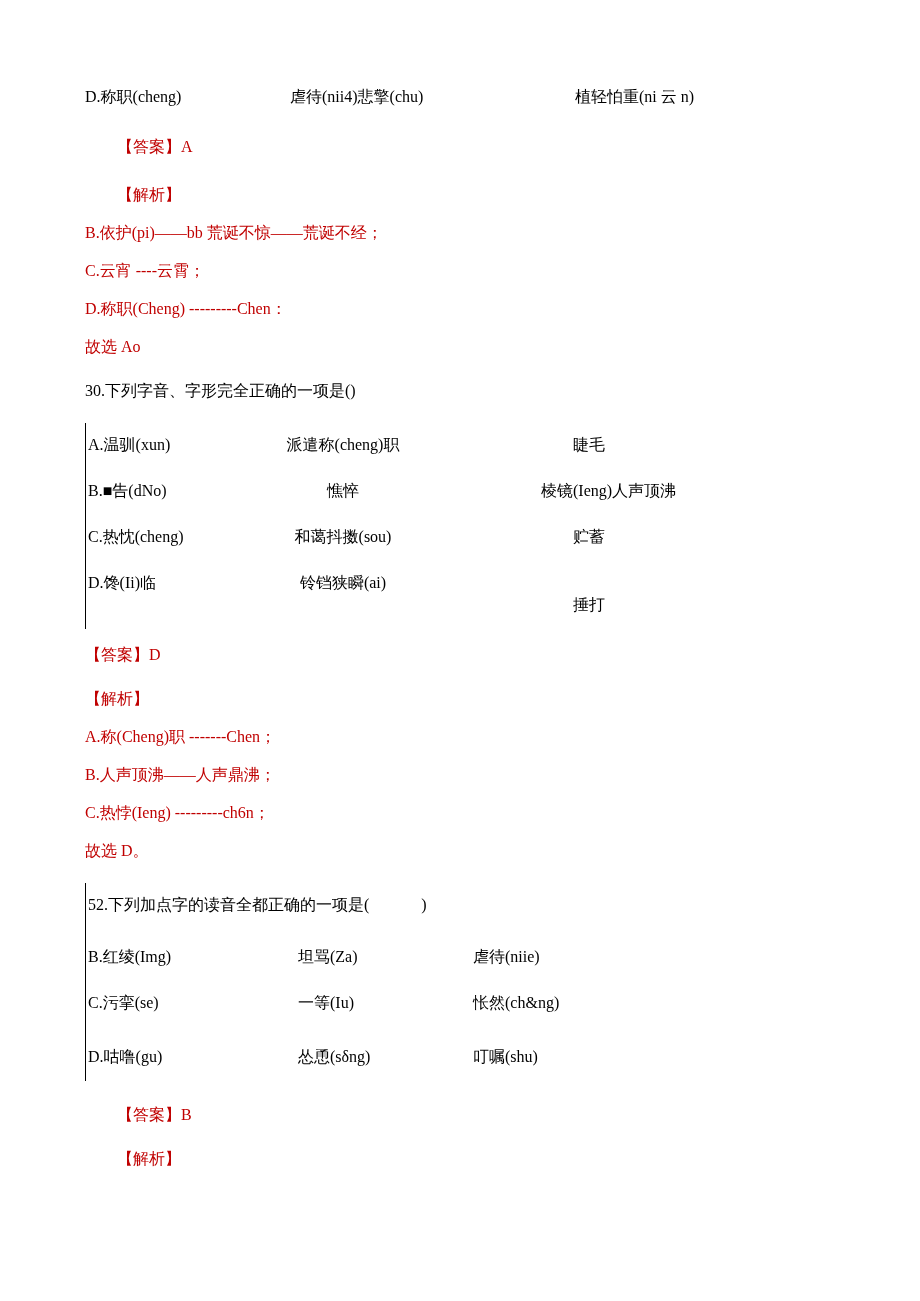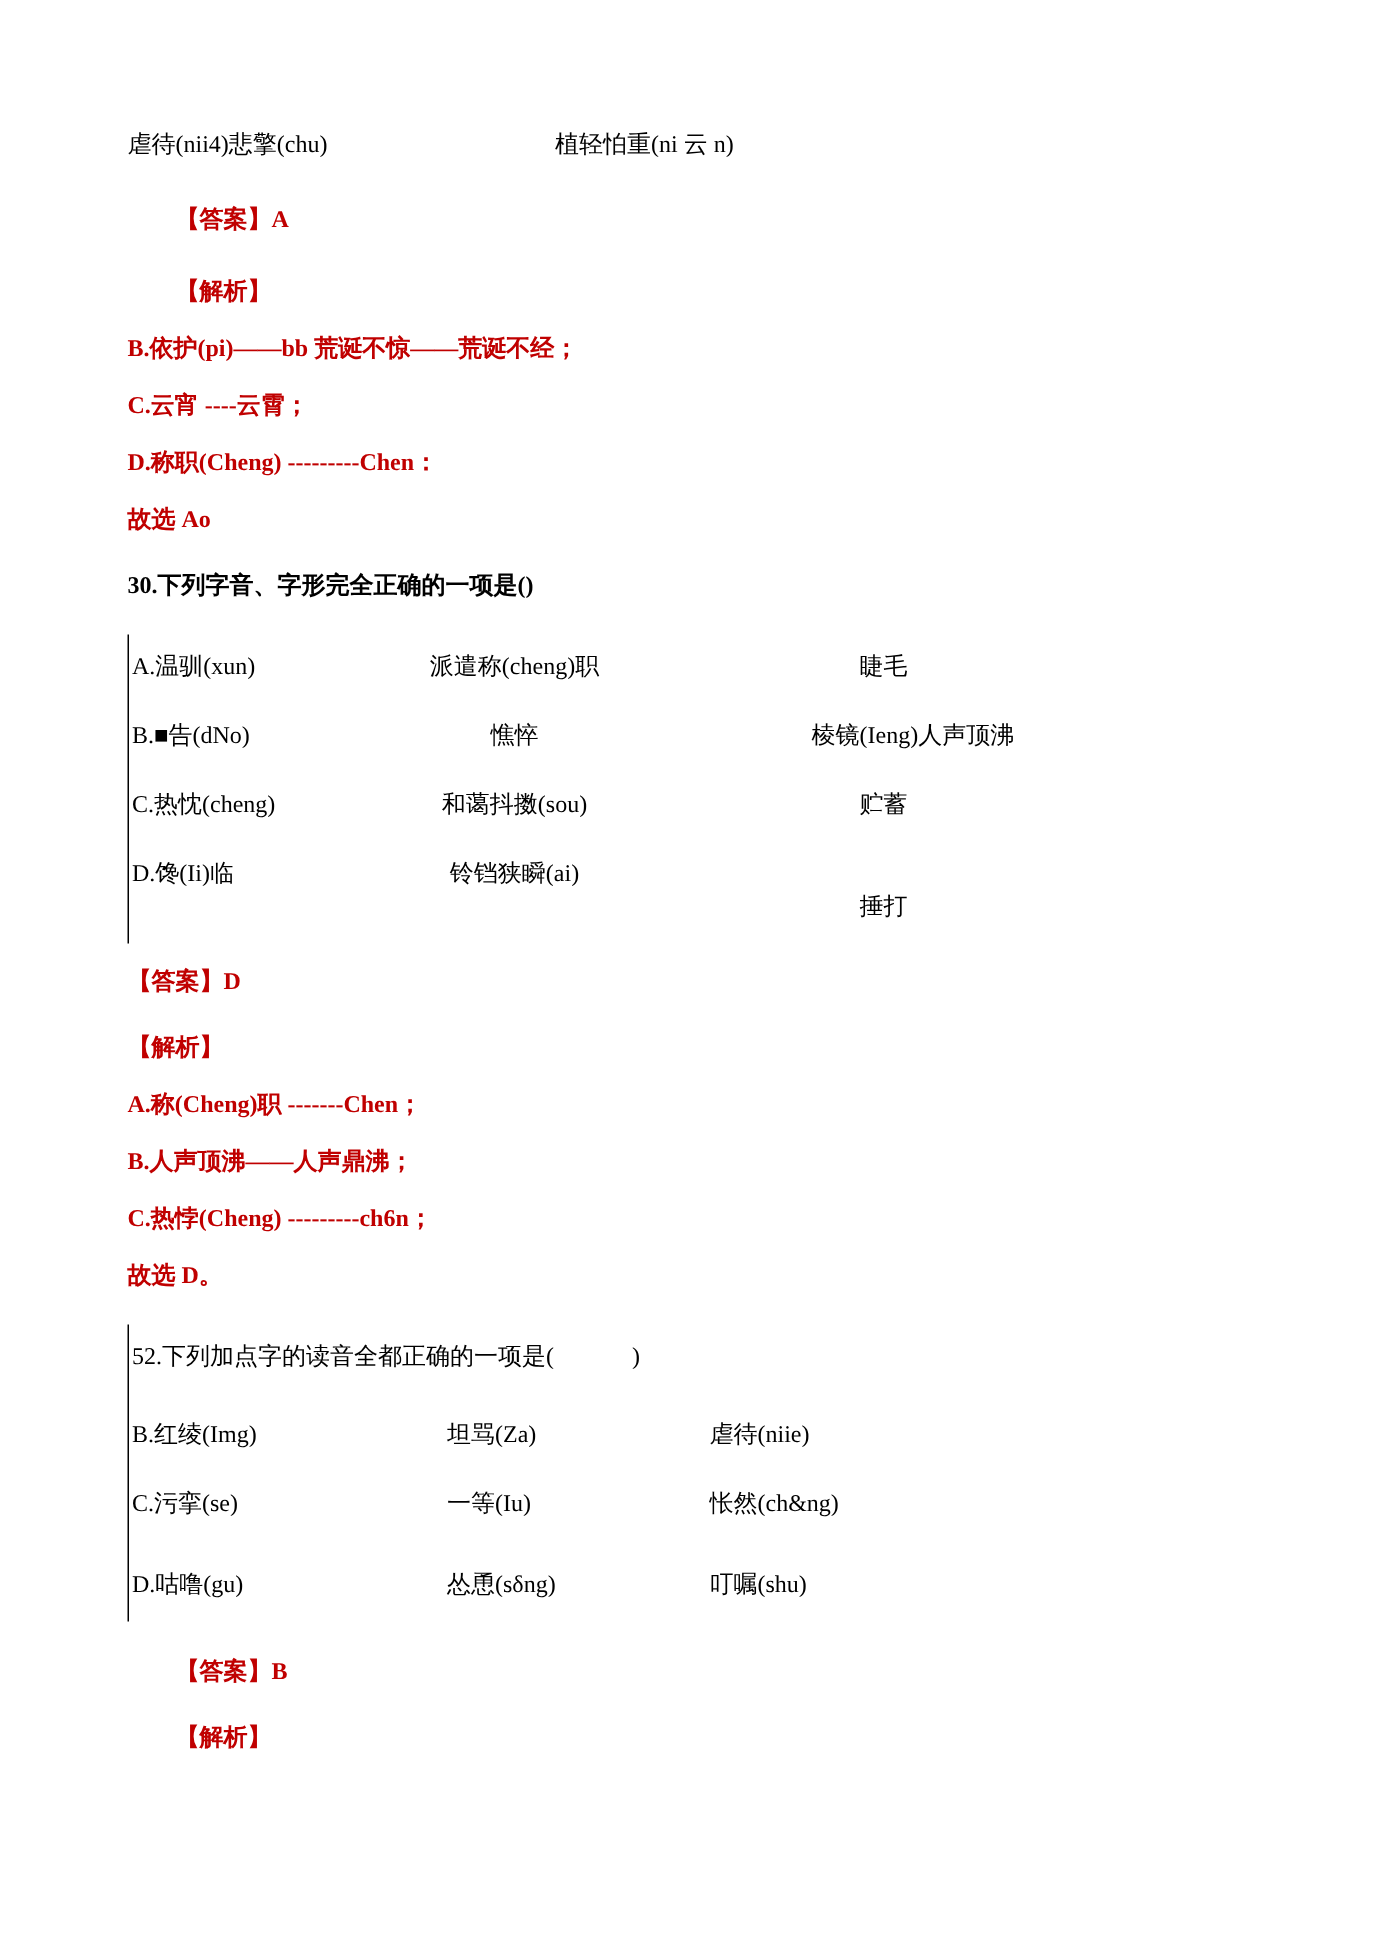--- a/index.html
+++ b/index.html
@@ -6,21 +6,21 @@
   body {
     width: 920px;
     height: 1301px;
     background: #ffffff;
     font-family: "SimSun", "Songti SC", serif;
     font-size: 16px;
     color: #000000;
     padding: 85px 80px 0 85px;
     line-height: 1.5;
   }
-  .line { margin-bottom: 20px; white-space: pre; font-weight: bold; }
+  .line { margin-bottom: 20px; white-space: pre; }
   .row { display: flex; margin-bottom: 20px; }
   .cell { white-space: pre; }
   .red { color: #c00000; }
   .tight { margin-bottom: 14px; }
   .table1 { border-left: 1px solid #000; padding-left: 2px; margin-bottom: 4px; }
   .table2 { border-left: 1px solid #000; padding-left: 2px; margin-top: 10px; }
   .table1 .row, .table2 .row { margin-bottom: 0; padding: 10px 0 12px 0; }
   .c1 { width: 170px; }
   .c2 { width: 170px; text-align: center; }
   .c3 { width: 145px; text-align: right; }
@@ -29,20 +29,21 @@
   .d2 { width: 175px; }
   .d3 { }
   .indent { padding-left: 32px; }
   .sp1 { margin-bottom: 26px; }
   .sp2 { margin-bottom: 24px; }
 </style>
 </head>
 <body>
 
 <div class="row sp1">
+  <span class="cell" style="width:205px">D.称职(cheng)</span>
   <span class="cell" style="width:285px">虐待(nii4)悲擎(chu)</span>
   <span class="cell">植轻怕重(ni 云 n)</span>
 </div>
 
 <div class="line red indent sp2">【答案】A</div>
 
 <div class="line red indent tight">【解析】</div>
 <div class="line red tight">B.依护(pi)——bb 荒诞不惊——荒诞不经；</div>
 <div class="line red tight">C.云宵 ----云霄；</div>
 <div class="line red tight">D.称职(Cheng) ---------Chen：</div>
@@ -75,21 +76,21 @@
     <span class="cell c3"></span>
     <span class="cell c4" style="padding-top:22px">捶打</span>
   </div>
 </div>
 
 <div class="line red" style="margin-top:14px">【答案】D</div>
 
 <div class="line red tight">【解析】</div>
 <div class="line red tight">A.称(Cheng)职 -------Chen；</div>
 <div class="line red tight">B.人声顶沸——人声鼎沸；</div>
-<div class="line red tight">C.热悖(Cheng) ---------ch6n；</div>
+<div class="line red tight">C.热悖(Ieng) ---------ch6n；</div>
 <div class="line red">故选 D。</div>
 
 <div class="table2">
   <div class="row" style="padding-bottom:18px">
     <span class="cell">52.下列加点字的读音全都正确的一项是(             )</span>
   </div>
   <div class="row">
     <span class="cell d1">B.红绫(Img)</span>
     <span class="cell d2">坦骂(Za)</span>
     <span class="cell d3">虐待(niie)</span>

